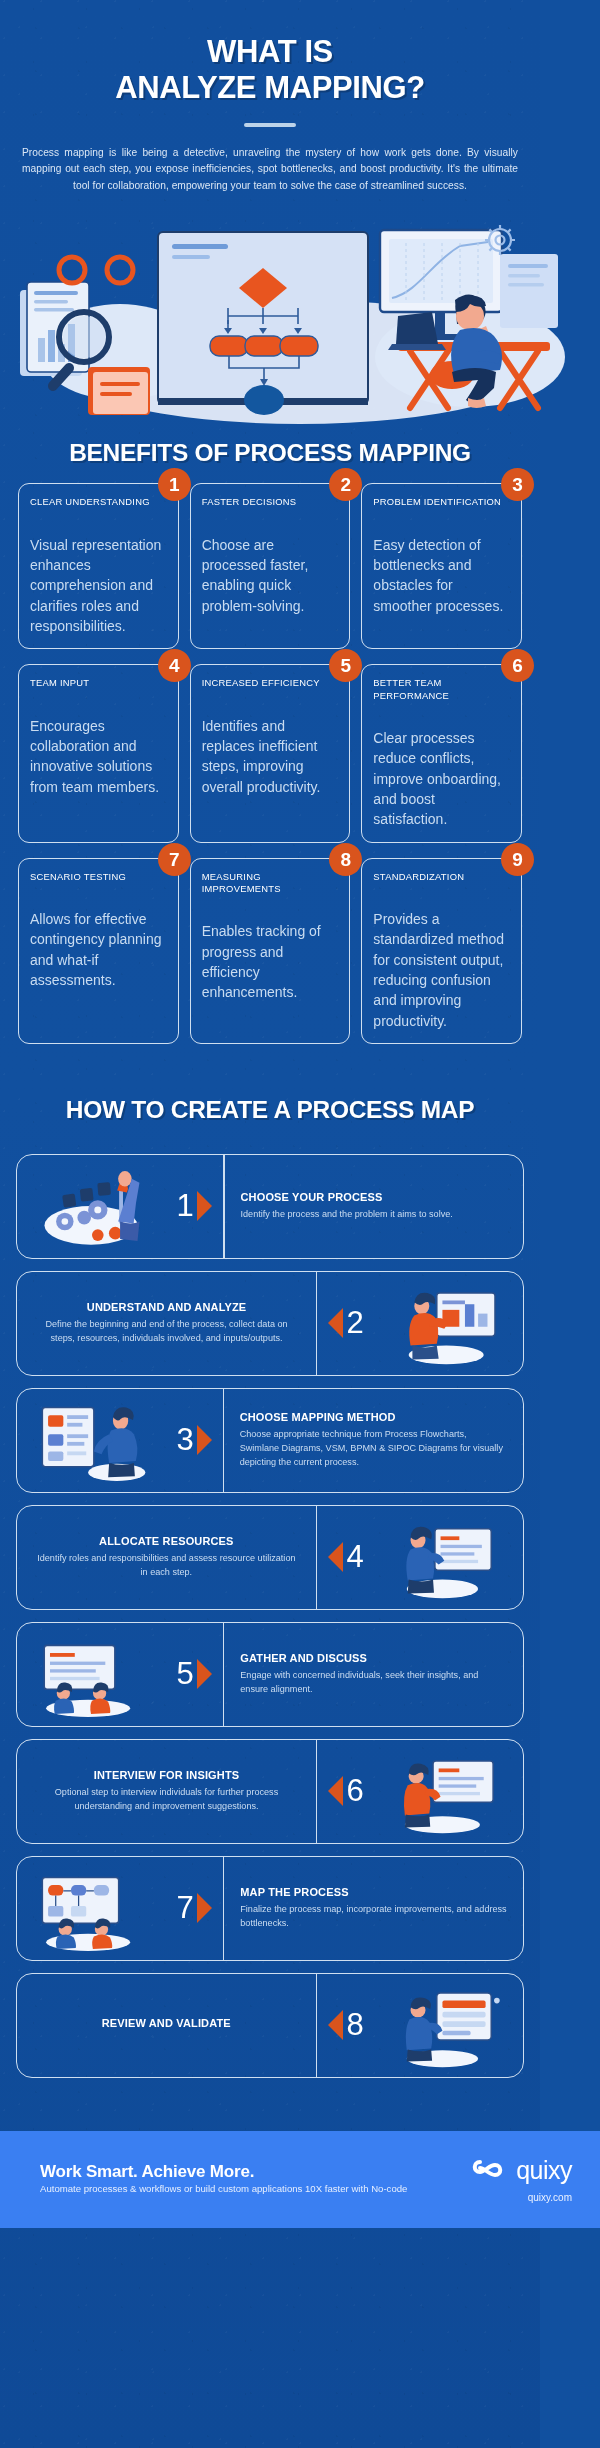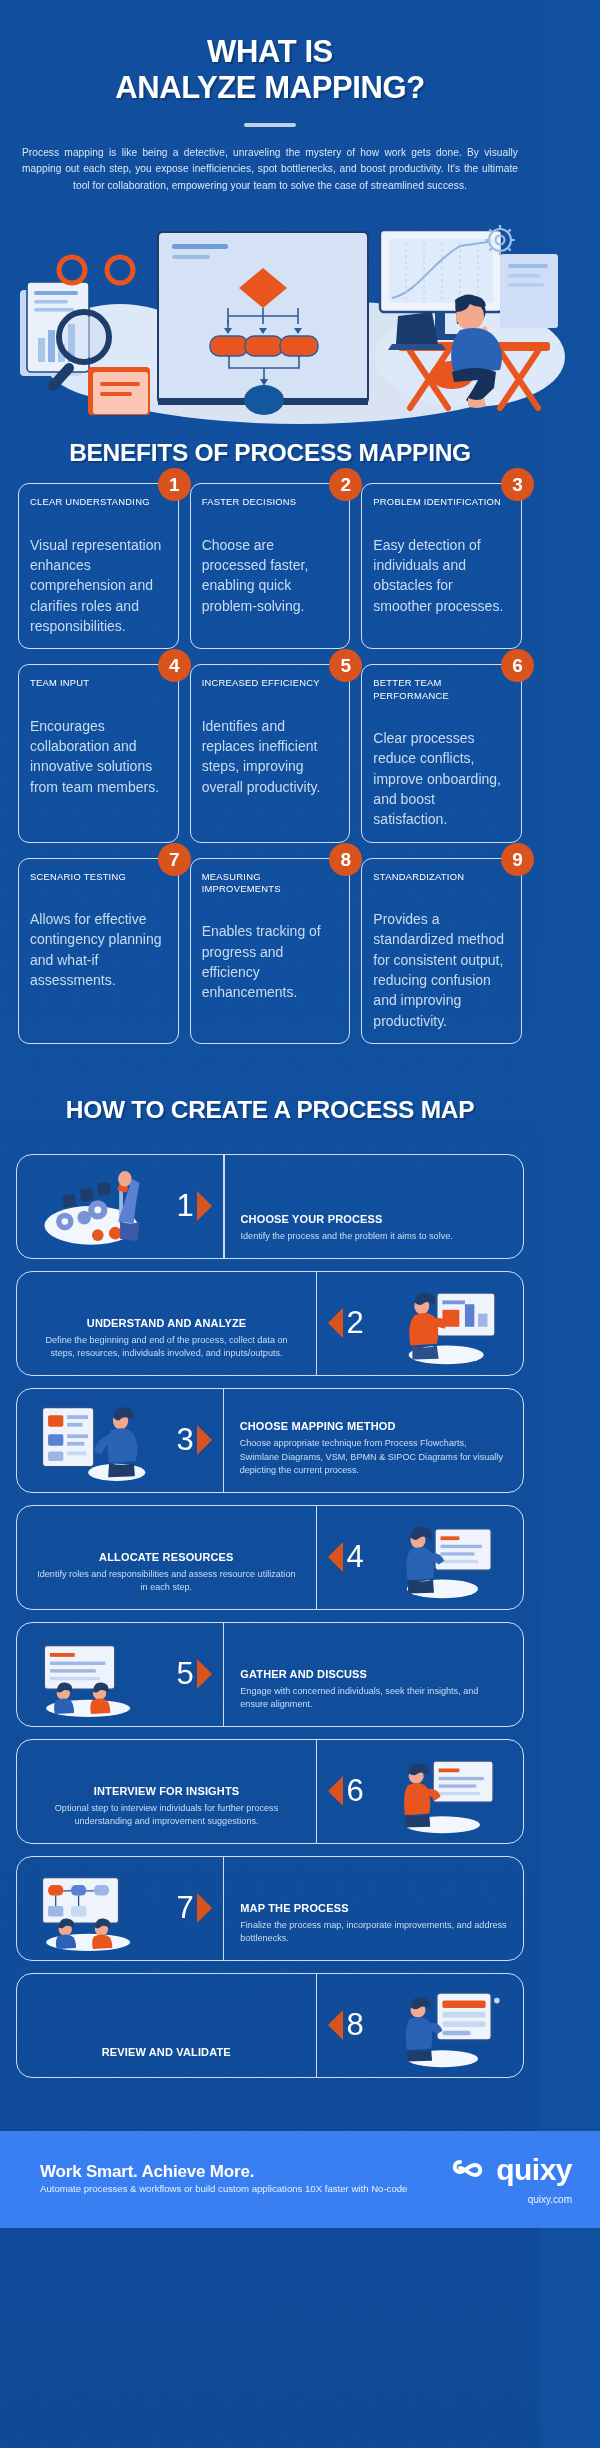--- a/index.html
+++ b/index.html
@@ -178,21 +178,21 @@
   }
   .chev-left {
     border-left: none;
     border-right: 15px solid #d9541d;
   }
   .step-body {
     flex: 1 1 auto;
     padding: 14px 16px;
     display: flex;
     flex-direction: column;
-    justify-content: flex-end;
+    justify-content: center;
   }
   .step-body h4 {
     font-size: 11px;
     font-weight: 700;
     letter-spacing: 0.15px;
     margin-bottom: 5px;
     text-transform: uppercase;
   }
   .step-body p {
     font-size: 9.1px;
@@ -243,22 +243,22 @@
     flex-direction: column;
     align-items: flex-end;
     gap: 7px;
   }
   .brand {
     display: flex;
     align-items: center;
     gap: 7px;
   }
   .brand-name {
-    font-size: 30px;
-    font-weight: 700;
+    font-size: 25px;
+    font-weight: 400;
     letter-spacing: -0.5px;
   }
   .brand-url {
     font-size: 10px;
     color: #eaf1ff;
   }
 </style>
 </head>
 <body>
 
@@ -368,21 +368,21 @@
         <p>Visual representation enhances comprehension and clarifies roles and responsibilities.</p>
       </div>
       <div class="benefit-card">
         <div class="num">2</div>
         <h3>FASTER DECISIONS</h3>
         <p>Choose are processed faster, enabling quick problem-solving.</p>
       </div>
       <div class="benefit-card">
         <div class="num">3</div>
         <h3>PROBLEM IDENTIFICATION</h3>
-        <p>Easy detection of individuals and obstacles for smoother processes.</p>
+        <p>Easy detection of bottlenecks and obstacles for smoother processes.</p>
       </div>
     </div>
 
     <div class="benefit-row">
       <div class="benefit-card">
         <div class="num">4</div>
         <h3>TEAM INPUT</h3>
         <p>Encourages collaboration and innovative solutions from team members.</p>
       </div>
       <div class="benefit-card">

